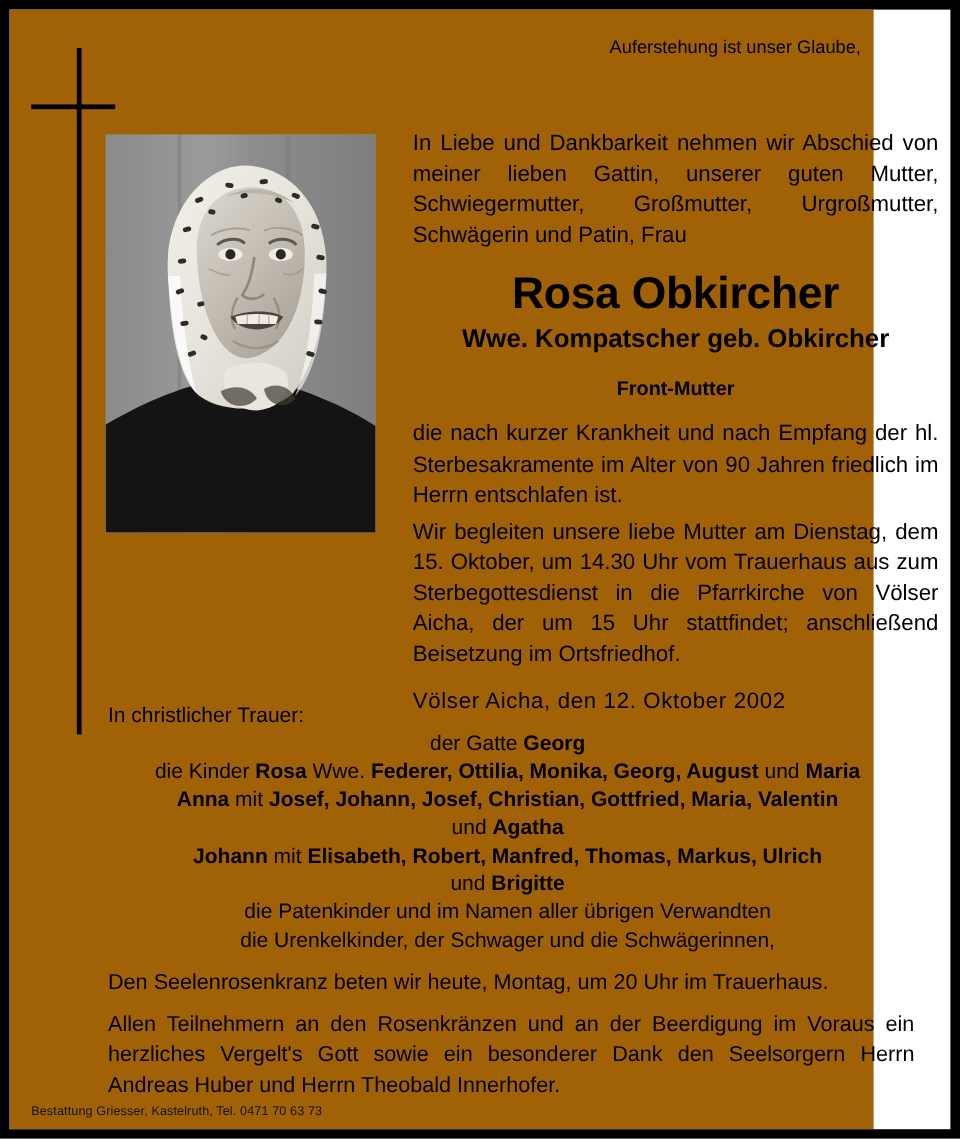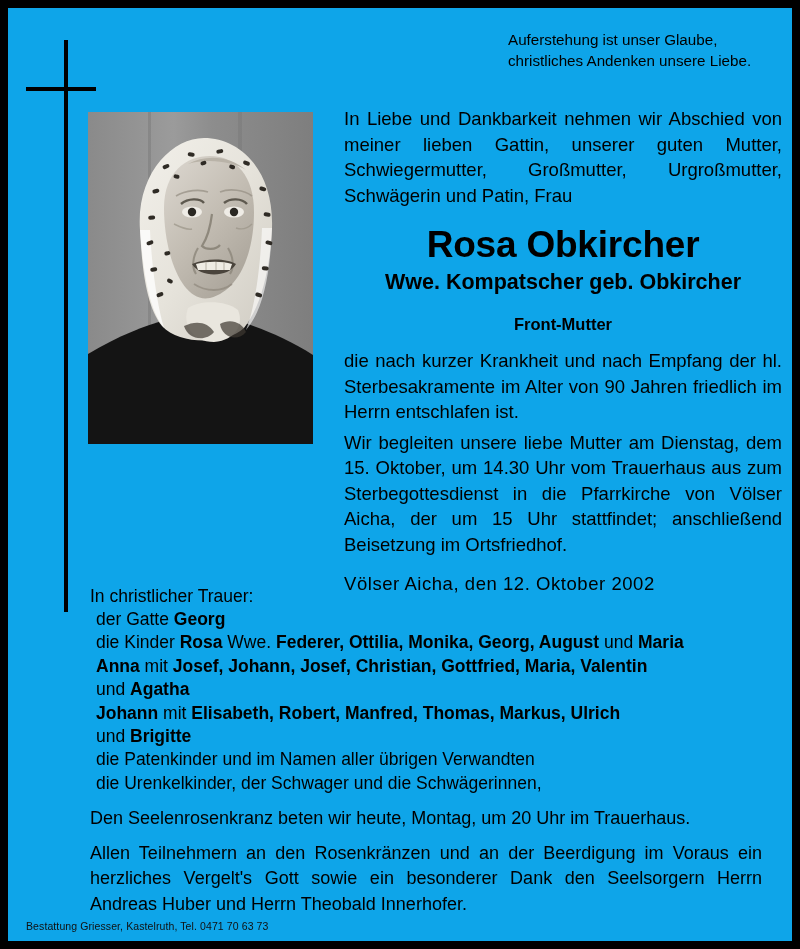--- a/index.html
+++ b/index.html
@@ -19,23 +19,23 @@
     height: 949px;
     box-sizing: border-box;
     background: #ffffff;
     border: 8px solid #000000;
     overflow: hidden;
   }
 
   .sheet {
     position: absolute;
     left: 0; top: 0;
-    width: 784px;
+    width: 720px;
     height: 933px;
-    background: #0ea5e9;
+    background: #a16207;
   }
 
   
   .cross {
     position: absolute;
     left: 18px;
     top: 32px;
     width: 70px;
     height: 572px;
     pointer-events: none;
@@ -139,20 +139,21 @@
   }
   .mourners-head {
     font-size: 17.5px;
     line-height: 24px;
     margin-bottom: 0;
   }
   .mourner-line {
     font-size: 17.5px;
     line-height: 23.4px;
     padding-left: 6px;
+    text-align: center;
   }
   .mourner-line b { font-weight: bold; }
 
   
   .closing {
     position: absolute;
     left: 82px;
     top: 798px;
     width: 672px;
     color: #000;
@@ -265,21 +266,20 @@
           <rect x="112" y="50" width="6" height="4" rx="2" transform="rotate(-16 112 50)"></rect>
           <rect x="142" y="52" width="6" height="4" rx="2" transform="rotate(20 142 52)"></rect>
           <rect x="76" y="140" width="6" height="4" rx="2" transform="rotate(-12 76 140)"></rect>
           <rect x="80" y="166" width="6" height="4" rx="2" transform="rotate(24 80 166)"></rect>
         </g>
       </svg>
     </div>
 
     <div class="epitaph">
       <div>Auferstehung ist unser Glaube,</div>
-      <div>christliches Andenken unsere Liebe.</div>
     </div>
 
     <div class="rightcol">
       <p class="para">In Liebe und Dankbarkeit nehmen wir Abschied von meiner lieben Gattin, unserer guten Mutter, Schwiegermutter, Großmutter, Urgroßmutter, Schwägerin und Patin, Frau</p>
 
       <div class="name-block">
         <div class="deceased-name">Rosa Obkircher</div>
         <div class="deceased-sub">Wwe. Kompatscher geb. Obkircher</div>
         <div class="deceased-nick">Front-Mutter</div>
       </div>

